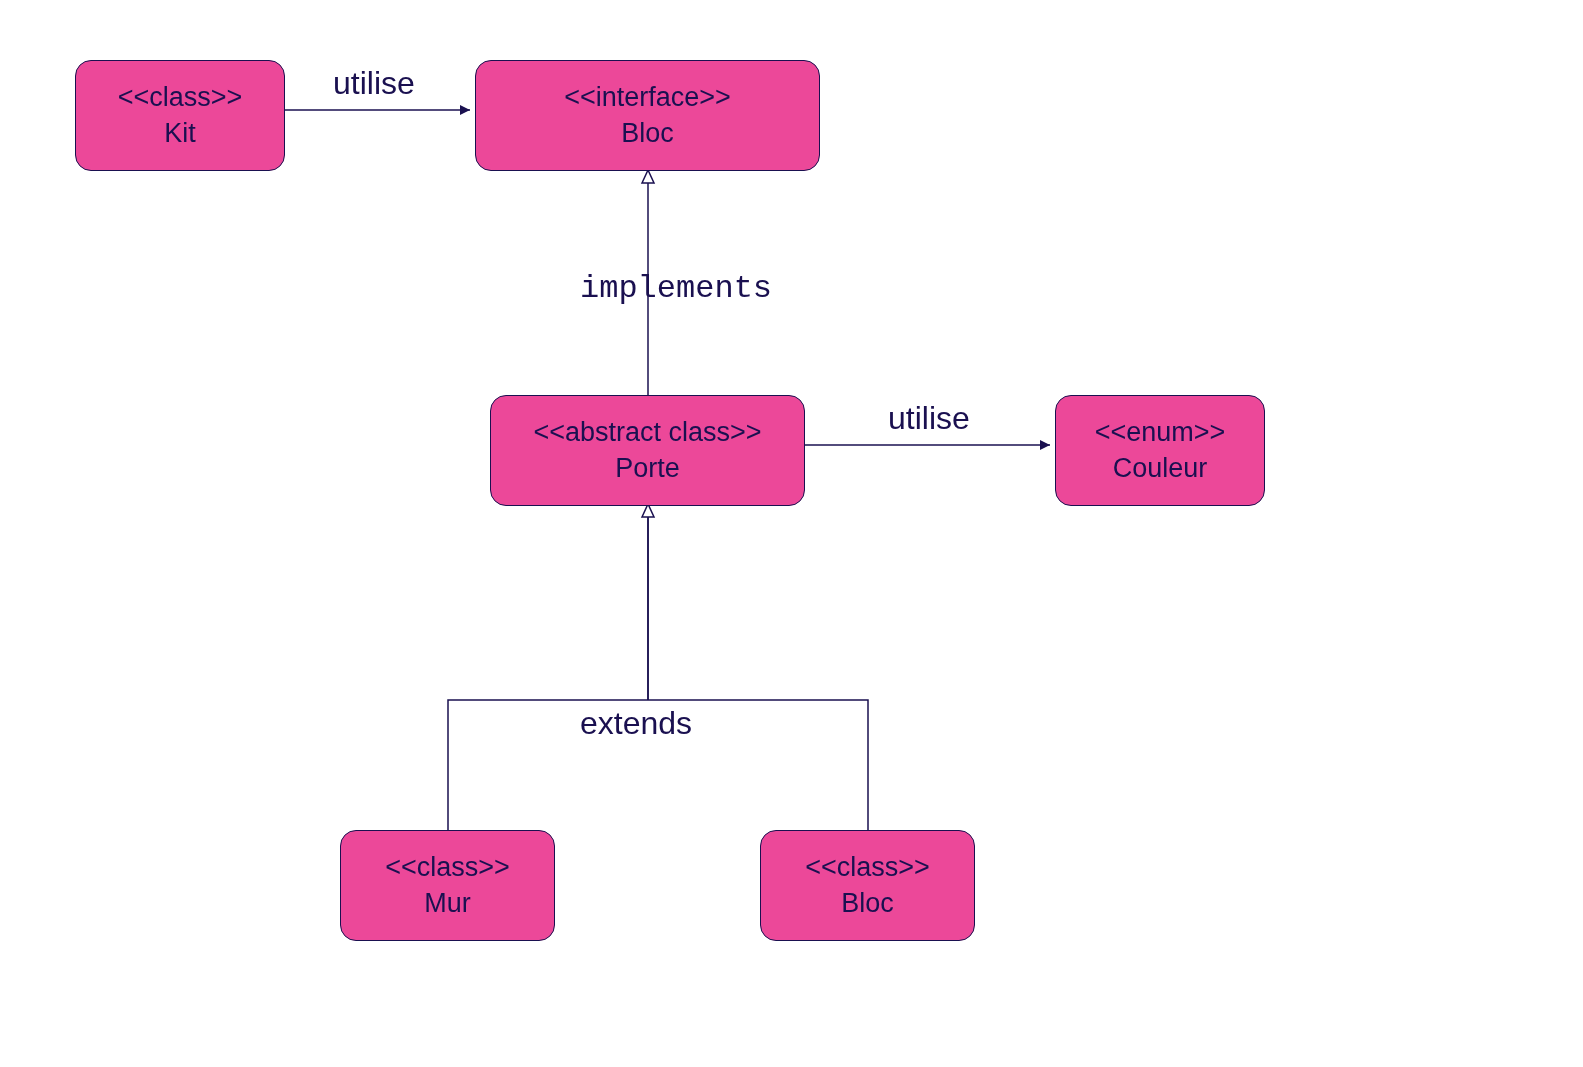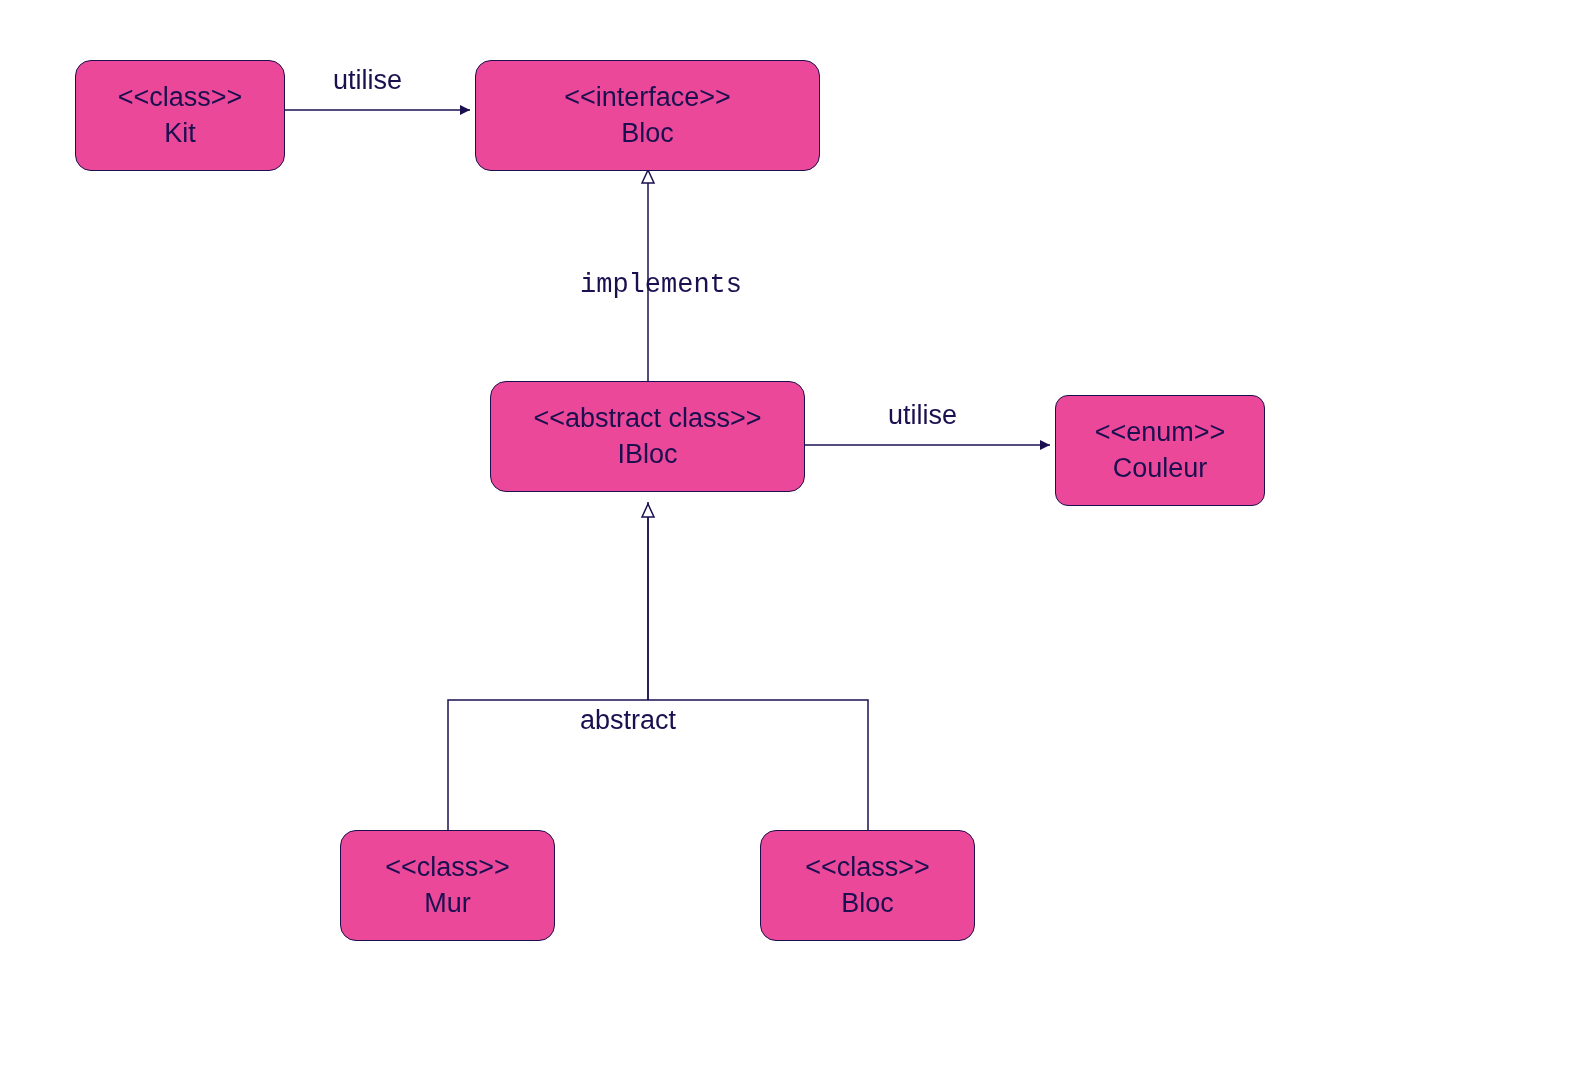--- a/index.html
+++ b/index.html
@@ -30,21 +30,21 @@
       justify-content: center;
       padding: 18px 28px;
       color: #1a1050;
       font-size: 27px;
       line-height: 1.35;
       text-align: center;
     }
     .label {
       position: absolute;
       color: #1a1050;
-      font-size: 27px;
+      font-size: 32px;
       white-space: nowrap;
     }
     svg.edges {
       position: absolute;
       top: 0;
       left: 0;
       width: 1583px;
       height: 1067px;
       pointer-events: none;
     }
@@ -77,38 +77,38 @@
   <div class="node" style="left:75px; top:60px; width:210px;">
     <div>&lt;&lt;class&gt;&gt;</div>
     <div>Kit</div>
   </div>
 
   <div class="node" style="left:475px; top:60px; width:345px;text-align:right;">
     <div>&lt;&lt;interface&gt;&gt;</div>
     <div>Bloc</div>
   </div>
 
-  <div class="node" style="left:490px; top:381px; width:315px;">
+  <div class="node" style="left:490px; top:395px; width:315px;">
     <div>&lt;&lt;abstract class&gt;&gt;</div>
-    <div>IBloc</div>
+    <div>Porte</div>
   </div>
 
-  <div class="node" style="left:1055px; top:395px; width:210px;border-radius:13px;">
+  <div class="node" style="left:1055px; top:395px; width:210px;">
     <div>&lt;&lt;enum&gt;&gt;</div>
     <div>Couleur</div>
   </div>
 
   <div class="node" style="left:340px; top:830px; width:215px;">
     <div>&lt;&lt;class&gt;&gt;</div>
     <div>Mur</div>
   </div>
 
   <div class="node" style="left:760px; top:830px; width:215px;">
     <div>&lt;&lt;class&gt;&gt;</div>
     <div>Bloc</div>
   </div>
 
   <div class="label" style="left:333px; top:65px;">utilise</div>
   <div class="label" style="left:580px; top:270px;font-family:Liberation Mono, monospace;">implements</div>
   <div class="label" style="left:888px; top:400px;">utilise</div>
-  <div class="label" style="left:580px; top:705px;">abstract</div>
+  <div class="label" style="left:580px; top:705px;">extends</div>
 
 </div>
 
 </body></html>

